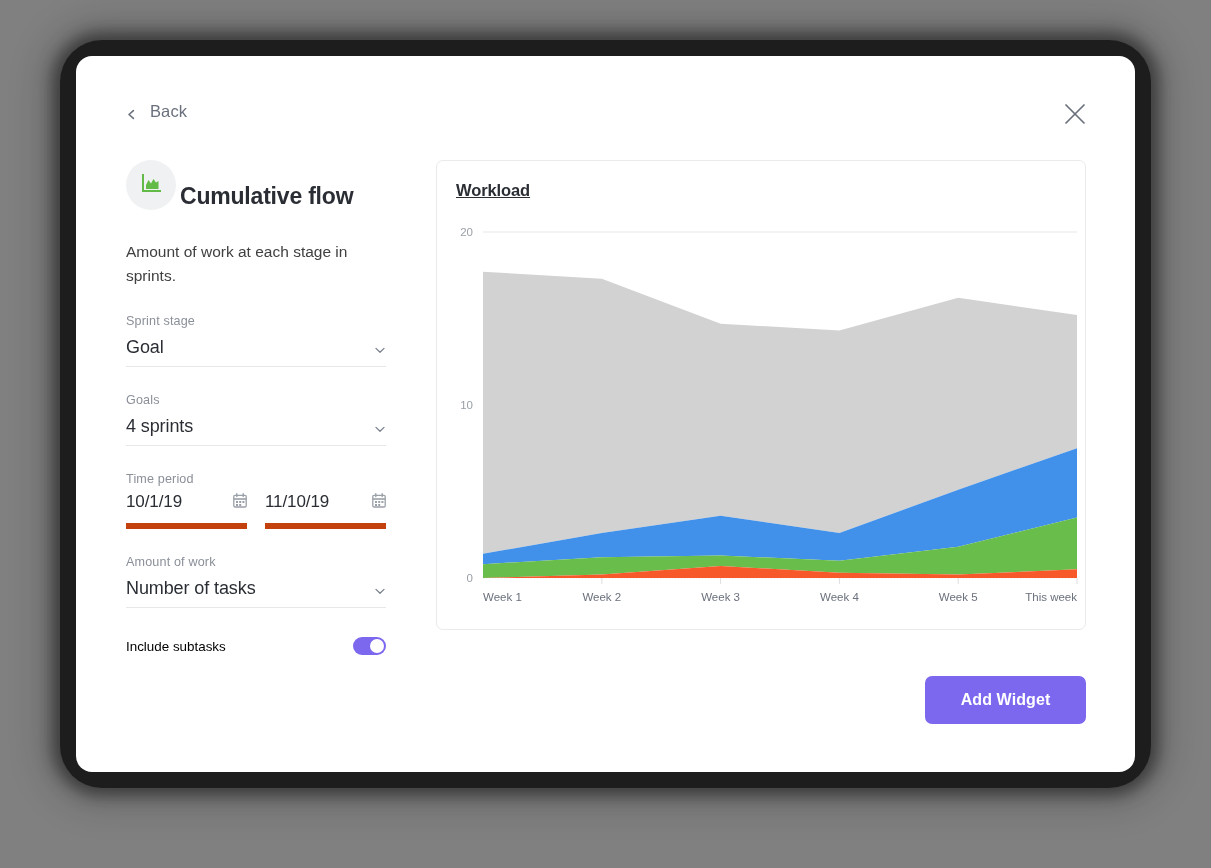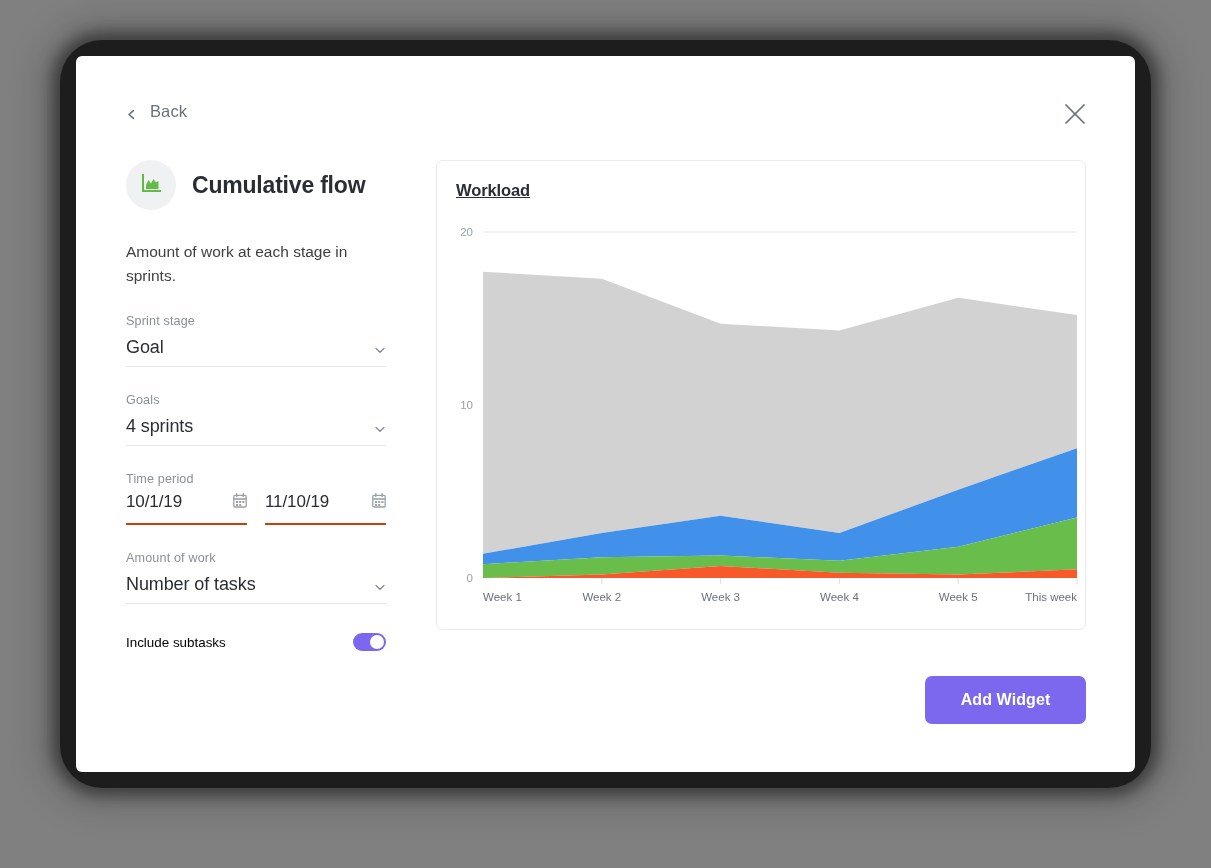--- a/index.html
+++ b/index.html
@@ -28,21 +28,21 @@
       0 0 14px 24px rgba(28,28,28,0.55),
       0 0 34px 34px rgba(28,28,28,0.22);
   }
   .modal {
     position: absolute;
     left: 76px;
     top: 56px;
     width: 1059px;
     height: 716px;
     background: #ffffff;
-    border-radius: 6px;
+    border-radius: 16px;
   }
 
   
   .topbar {
     position: absolute;
     left: 0; top: 0;
     width: 100%;
     height: 96px;
   }
   .back-btn {
@@ -77,22 +77,22 @@
 
   
   .left-col {
     position: absolute;
     left: 50px;
     top: 104px;
     width: 310px;
   }
   .widget-head {
     display: flex;
-    align-items: center;
-    gap: 16px;
+    align-items: flex-end;
+    gap: 4px;
   }
   .widget-icon-circle {
     width: 50px; height: 50px;
     border-radius: 50%;
     background: #f0f1f2;
     display: flex;
     align-items: center;
     justify-content: center;
     flex: none;
   }
@@ -137,21 +137,21 @@
     margin-top: 6px;
     display: flex;
     gap: 18px;
   }
   .date-box {
     width: 121px;
     display: flex;
     align-items: center;
     justify-content: space-between;
     padding-bottom: 11px;
-    border-bottom: 2px solid #c2410c;
+    border-bottom: 6px solid #c2410c;
     cursor: pointer;
   }
   .date-value {
     font-size: 17px;
     color: #2a2e34;
     letter-spacing: -.1px;
   }
 
   .toggle-row {
     margin-top: 29px;

